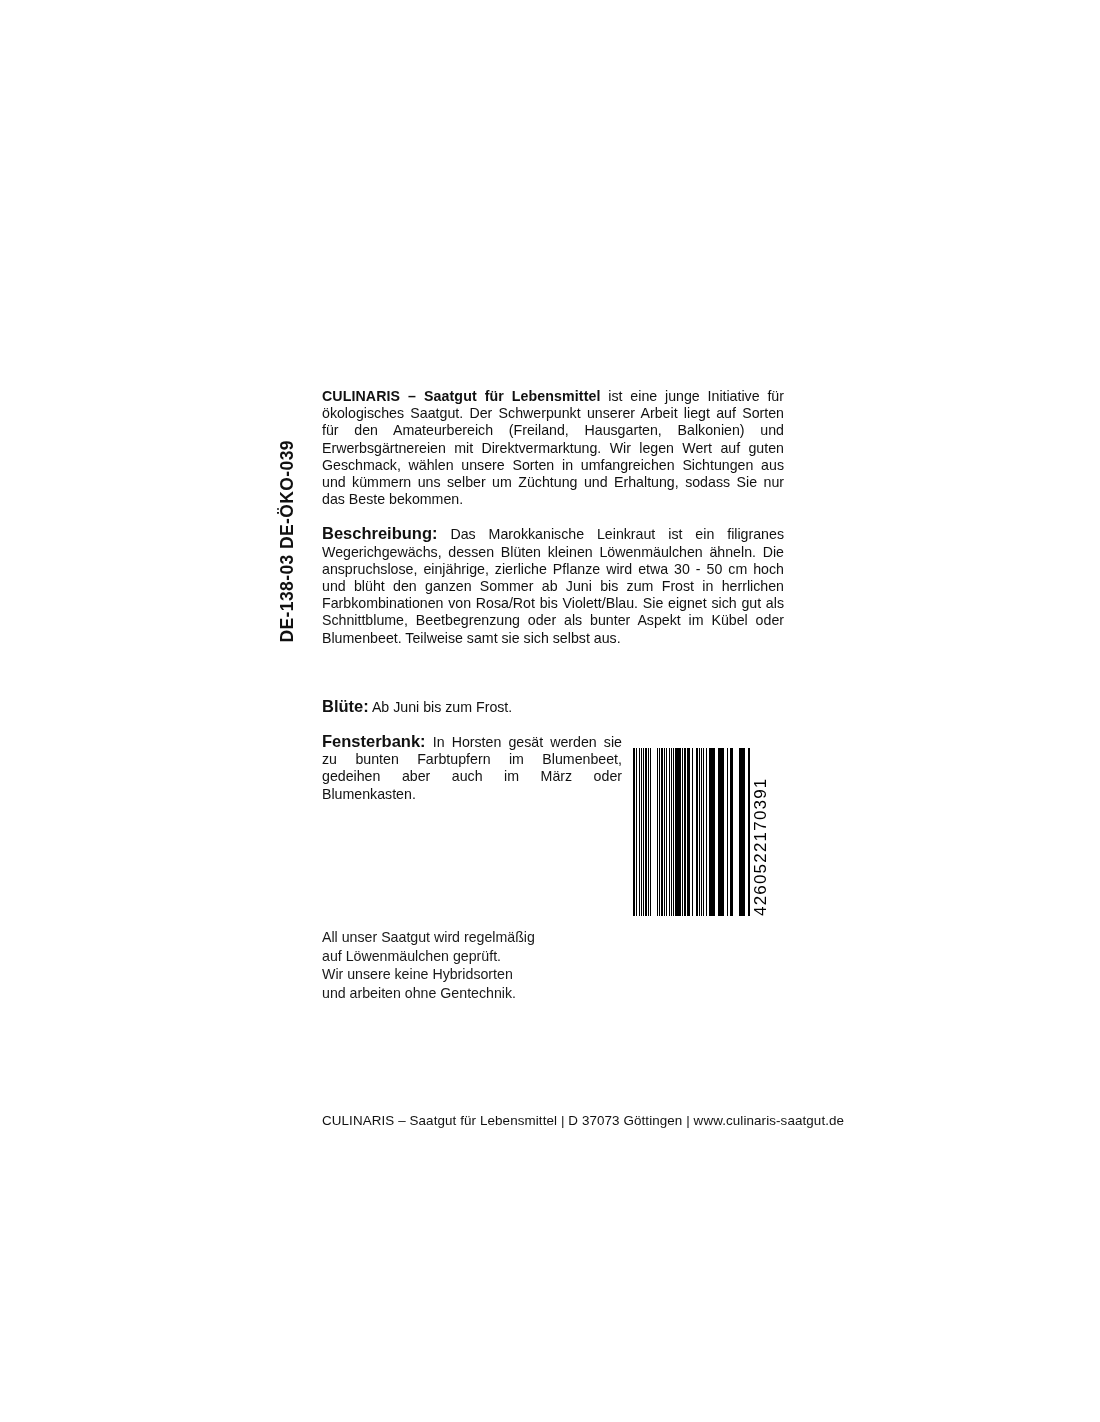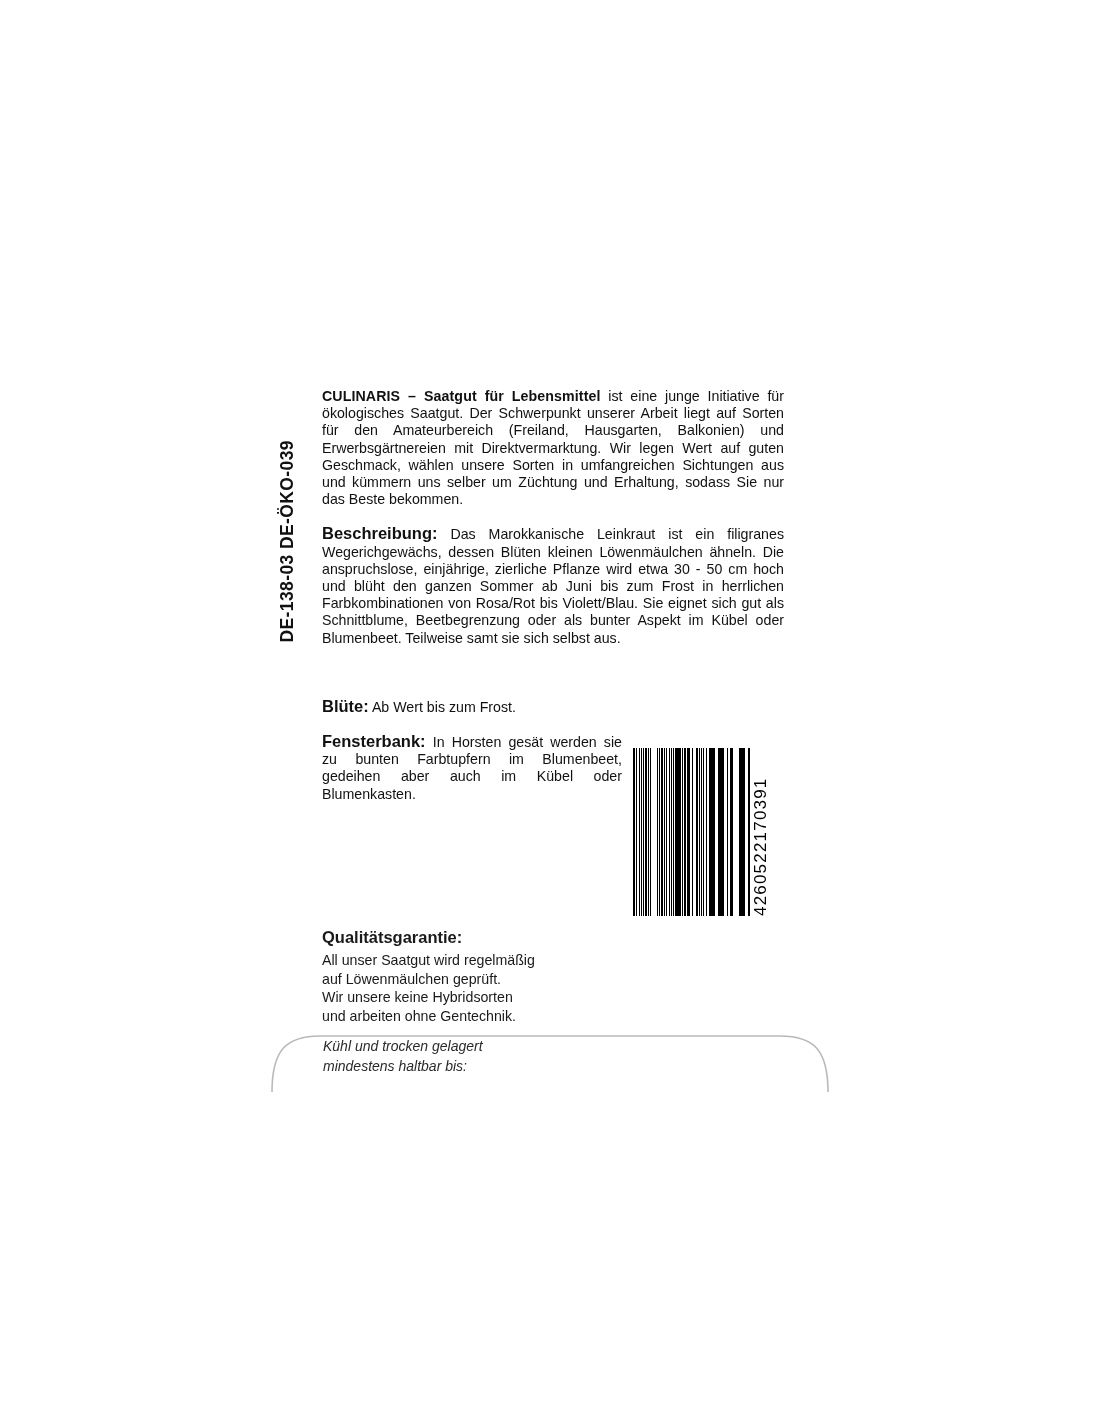--- a/index.html
+++ b/index.html
@@ -156,24 +156,24 @@
     <p class="block"><span class="lead-name">CULINARIS – Saatgut für Lebensmittel</span><span> ist eine junge Initiative für ökologisches Saatgut. Der Schwerpunkt unserer Arbeit liegt auf Sorten für den Amateurbereich (Freiland, Hausgarten, Balkonien) und Erwerbsgärtnereien mit Direktvermarktung. Wir legen Wert auf guten Geschmack, wählen unsere Sorten in umfangreichen Sichtungen aus und kümmern uns selber um Züchtung und Erhaltung, sodass Sie nur das Beste bekommen.</span></p>
 
     <div class="para-gap"></div>
     <p class="block"><span class="head">Beschreibung:</span><span> Das Marokkanische Leinkraut ist ein filigranes Wegerichgewächs, dessen Blüten kleinen Löwenmäulchen ähneln. Die anspruchslose, einjährige, zierliche Pflanze wird etwa 30 - 50 cm hoch und blüht den ganzen Sommer ab Juni bis zum Frost in herrlichen Farbkombinationen von Rosa/Rot bis Violett/Blau. Sie eignet sich gut als Schnittblume, Beetbegrenzung oder als bunter Aspekt im Kübel oder Blumenbeet. Teilweise samt sie sich selbst aus.</span></p>
 
     <div class="para-gap"></div>
 
     <div class="para-gap"></div>
 
     <div class="para-gap"></div>
-    <p class="block"><span class="head">Blüte:</span><span> Ab Wert bis zum Frost.</span></p>
-
-    <div class="para-gap"></div>
-    <p class="block narrow"><span class="head">Fensterbank:</span><span> In Horsten gesät werden sie zu bunten Farbtupfern im Blumenbeet, gedeihen aber auch im Kübel oder Blumenkasten.</span></p>
+    <p class="block"><span class="head">Blüte:</span><span> Ab Juni bis zum Frost.</span></p>
+
+    <div class="para-gap"></div>
+    <p class="block narrow"><span class="head">Fensterbank:</span><span> In Horsten gesät werden sie zu bunten Farbtupfern im Blumenbeet, gedeihen aber auch im März oder Blumenkasten.</span></p>
 
     <div class="para-gap"></div>
 
   </div>
 
   <div class="barcode-wrap">
     <div class="barcode" id="barcode-bars">
         <div class="bar" style="width: 2.25478px; background: rgb(0, 0, 0);"></div>
         <div class="bar" style="width: 0.751592px; background: rgb(255, 255, 255);"></div>
         <div class="bar" style="width: 0.751592px; background: rgb(0, 0, 0);"></div>
@@ -272,31 +272,22 @@
         <div class="bar" style="width: 0.751592px; background: rgb(255, 255, 255);"></div>
         <div class="bar" style="width: 0.751592px; background: rgb(0, 0, 0);"></div>
         <div class="bar" style="width: 1.50318px; background: rgb(255, 255, 255);"></div>
         <div class="bar" style="width: 2.25478px; background: rgb(0, 0, 0);"></div>
         <div class="bar" style="width: 0.751592px; background: rgb(255, 255, 255);"></div>
       </div>
     <div class="barcode-num">4260522170391</div>
   </div>
 
   <div class="quality">
-    <div class="quality-title">Qualitätsgarantie:</div>
     <div class="quality-line">All unser Saatgut wird regelmäßig</div>
     <div class="quality-line">auf Löwenmäulchen geprüft.</div>
     <div class="quality-line">Wir unsere keine Hybridsorten</div>
     <div class="quality-line">und arbeiten ohne Gentechnik.</div>
   </div>
 
-  <div class="storage-box">
-    <svg width="564" height="66" viewBox="0 0 564 66">
-      <path d="M4 66 C4 24, 18 10, 52 10 L512 10 C546 10, 560 24, 560 66" fill="none" stroke="#b9b9b9" stroke-width="1.6"></path>
-    </svg>
-    <div class="storage-text">
-      <div>Kühl und trocken gelagert</div>
-      <div>mindestens haltbar bis:</div>
-    </div>
-  </div>
-
+
+  <div class="footer">CULINARIS – Saatgut für Lebensmittel | D 37073 Göttingen | www.culinaris-saatgut.de</div>
 
 </div>
 
 </body></html>

